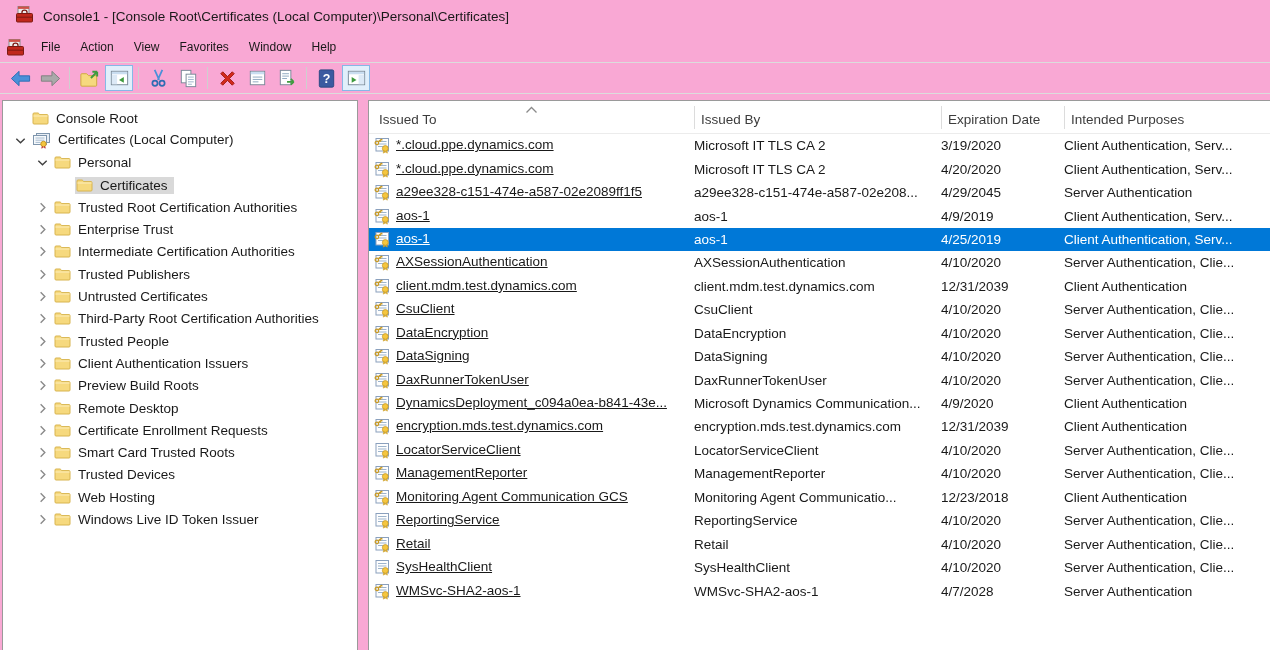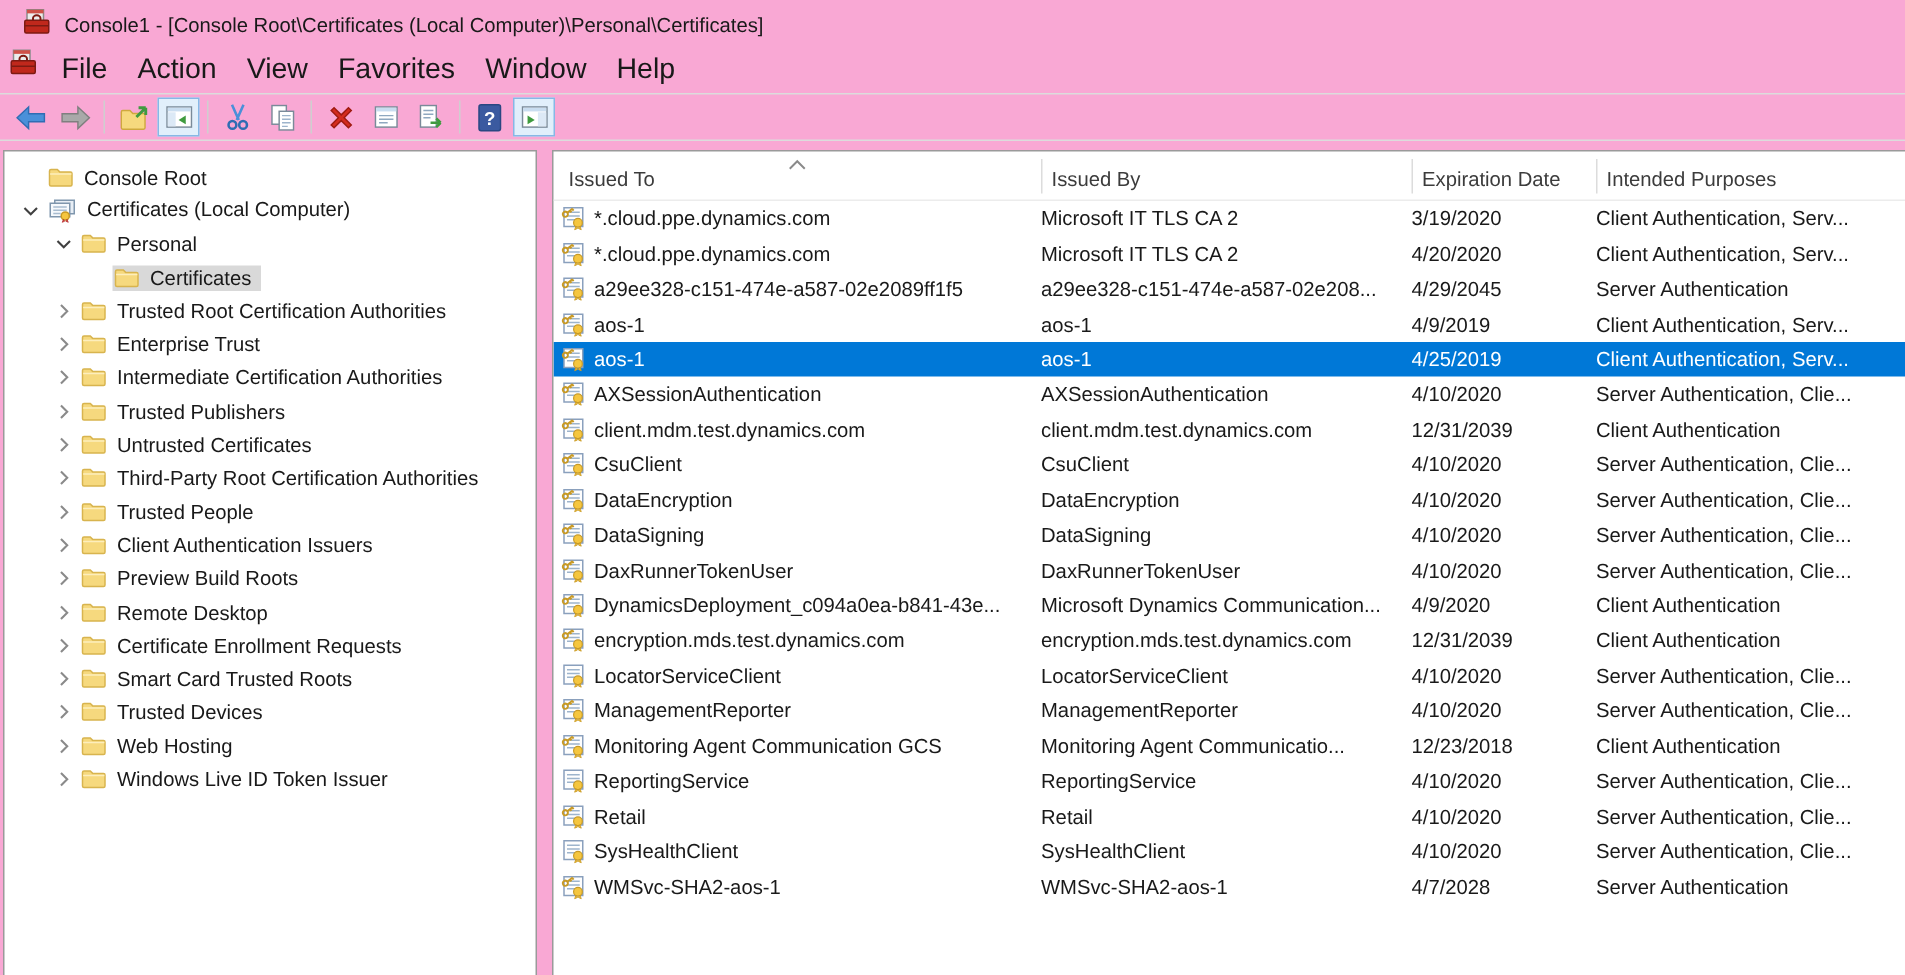--- a/index.html
+++ b/index.html
@@ -6,21 +6,21 @@
   .screen{position:relative;width:1270px;height:650px;overflow:hidden;background:#f9a8d4;
           font-family:"Liberation Sans",sans-serif;color:#191919;}
 
   
   .titlebar{position:absolute;left:0;top:0;right:0;height:32px;display:flex;align-items:center;
             padding-left:15px;gap:9px;font-size:13.5px;}
   .titlebar .ttl{white-space:nowrap;}
 
   
   .menubar{position:absolute;left:0;top:32px;right:0;height:30px;border-bottom:1px solid #dcdcdc;
-           display:flex;align-items:flex-start;padding-left:6px;font-size:19px;}
+           display:flex;align-items:center;padding-left:6px;font-size:12px;}
   .menubar .appicon{margin-right:6px;display:flex;align-items:center;}
   .menu-item{padding:4px 10px;cursor:default;}
 
   
   .toolbar{position:absolute;left:0;top:63px;right:0;height:30px;border-bottom:1px solid #dcdcdc;
            display:flex;align-items:center;padding-left:5px;}
   .tb-btn{width:28px;height:26px;display:flex;align-items:center;justify-content:center;
           border:1px solid transparent;margin:0 1px;box-sizing:border-box;}
   .tb-btn.hl{background:#e1effb;border-color:#86b8e6;}
   .tb-sep{width:1px;height:22px;background:#cfcfcf;margin:0 4px;}
@@ -41,21 +41,21 @@
   .hcell{position:absolute;top:11px;white-space:nowrap;}
   .hc0{left:10px;} .hc1{left:332px;} .hc2{left:579px;text-align:center;} .hc3{left:702px;}
   .hsep{position:absolute;top:5px;height:23px;width:1px;background:#dcdcdc;}
   .hs0{left:325px;} .hs1{left:572px;} .hs2{left:695px;}
   .sortmark{position:absolute;top:1px;left:155px;}
 
   .lv-rows{position:absolute;left:0;top:33px;right:0;bottom:0;}
   .lrow{height:23.45px;display:flex;align-items:center;white-space:nowrap;}
   .lrow.selected{background:#0078d7;color:#ffffff;}
   .cell{overflow:hidden;white-space:nowrap;box-sizing:border-box;}
-  .c0{width:325px;padding-left:5px;display:flex;align-items:center;gap:5px;}
+  .c0{width:325px;padding-left:5px;display:flex;gap:5px;text-decoration:underline;}
   .c1{width:247px;} .c2{width:123px;} .c3{flex:1;}
 </style>
 </head>
 <body>
 
 <div class="screen">
 
   <div class="titlebar">
     <span id="title-icon"><svg width="19" height="19" viewBox="0 0 19 19">
           <rect x="3" y="1.5" width="11" height="7.5" fill="#ececec" stroke="#8a8a8a"></rect>

